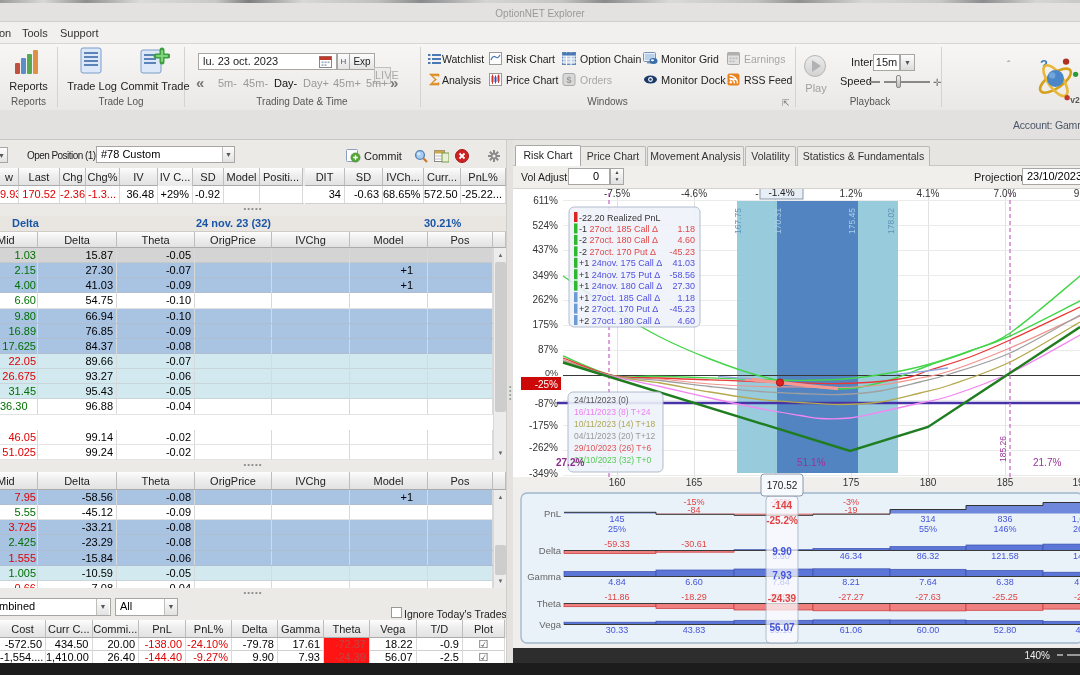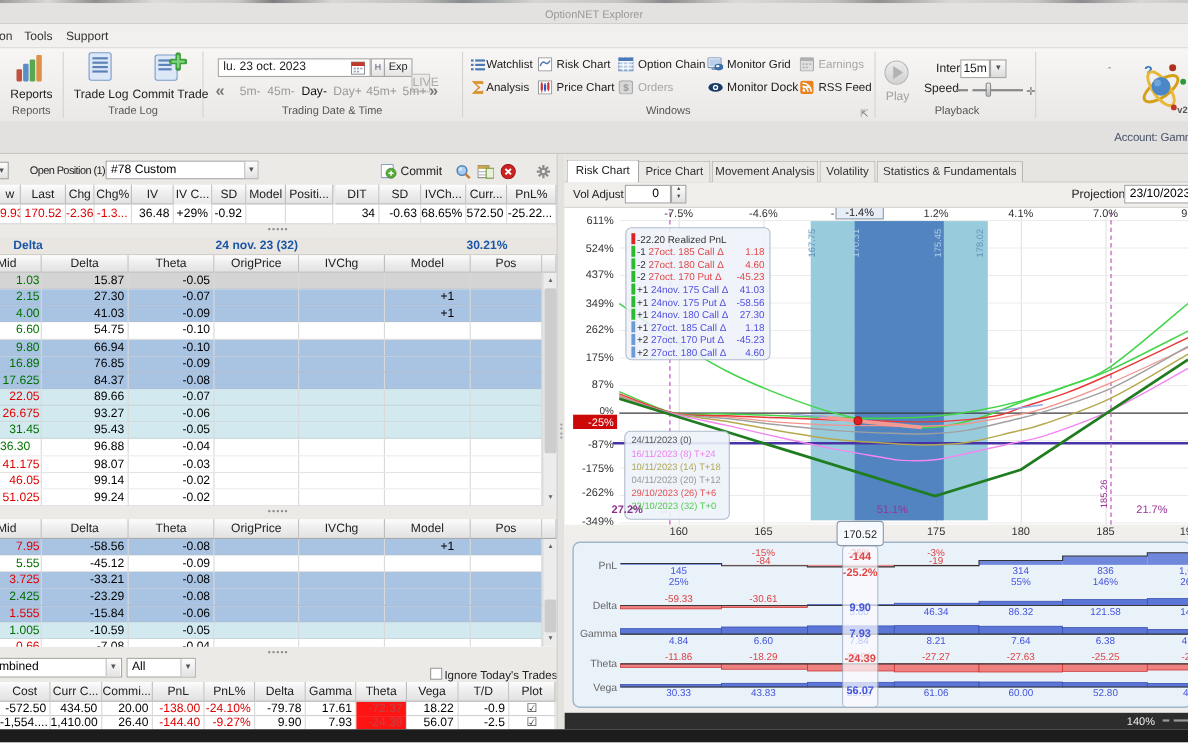--- a/index.html
+++ b/index.html
@@ -394,29 +394,20 @@
         <div class="cell" style="position:absolute;left:117px;top:0;width:78px;height:14.642857142857142px;line-height:14.642857142857142px;font-size:11px;">-0.05</div>
         <div class="cell" style="position:absolute;left:195px;top:0;width:77px;height:14.642857142857142px;line-height:14.642857142857142px;font-size:11px;"></div>
         <div class="cell" style="position:absolute;left:272px;top:0;width:78px;height:14.642857142857142px;line-height:14.642857142857142px;font-size:11px;"></div>
         <div class="cell" style="position:absolute;left:350px;top:0;width:78px;height:14.642857142857142px;line-height:14.642857142857142px;font-size:11px;padding-right:14px"></div>
         <div class="cell" style="position:absolute;left:428px;top:0;width:65px;height:14.642857142857142px;line-height:14.642857142857142px;font-size:11px;"></div>
       </div>
       <div style="position:absolute;left:0;top:151.43px;width:493px;height:15.14px;background:#fff;border-bottom:1px solid rgba(185,185,185,0.4);">
         <div class="cell" style="position:absolute;left:0px;top:0;width:38px;height:14.642857142857142px;line-height:14.642857142857142px;font-size:11px;color:#007000;padding-right:17px">36.30</div>
         <div class="cell" style="position:absolute;left:38px;top:0;width:79px;height:14.642857142857142px;line-height:14.642857142857142px;font-size:11px;">96.88</div>
         <div class="cell" style="position:absolute;left:117px;top:0;width:78px;height:14.642857142857142px;line-height:14.642857142857142px;font-size:11px;">-0.04</div>
-        <div class="cell" style="position:absolute;left:195px;top:0;width:77px;height:14.642857142857142px;line-height:14.642857142857142px;font-size:11px;"></div>
-        <div class="cell" style="position:absolute;left:272px;top:0;width:78px;height:14.642857142857142px;line-height:14.642857142857142px;font-size:11px;"></div>
-        <div class="cell" style="position:absolute;left:350px;top:0;width:78px;height:14.642857142857142px;line-height:14.642857142857142px;font-size:11px;padding-right:14px"></div>
-        <div class="cell" style="position:absolute;left:428px;top:0;width:65px;height:14.642857142857142px;line-height:14.642857142857142px;font-size:11px;"></div>
-      </div>
-      <div style="position:absolute;left:0;top:166.57px;width:493px;height:15.14px;background:#fff;border-bottom:1px solid rgba(185,185,185,0.4);">
-        <div class="cell" style="position:absolute;left:0px;top:0;width:38px;height:14.642857142857142px;line-height:14.642857142857142px;font-size:11px;color:#e00000;padding-right:1px">41.175</div>
-        <div class="cell" style="position:absolute;left:38px;top:0;width:79px;height:14.642857142857142px;line-height:14.642857142857142px;font-size:11px;">98.07</div>
-        <div class="cell" style="position:absolute;left:117px;top:0;width:78px;height:14.642857142857142px;line-height:14.642857142857142px;font-size:11px;">-0.03</div>
         <div class="cell" style="position:absolute;left:195px;top:0;width:77px;height:14.642857142857142px;line-height:14.642857142857142px;font-size:11px;"></div>
         <div class="cell" style="position:absolute;left:272px;top:0;width:78px;height:14.642857142857142px;line-height:14.642857142857142px;font-size:11px;"></div>
         <div class="cell" style="position:absolute;left:350px;top:0;width:78px;height:14.642857142857142px;line-height:14.642857142857142px;font-size:11px;padding-right:14px"></div>
         <div class="cell" style="position:absolute;left:428px;top:0;width:65px;height:14.642857142857142px;line-height:14.642857142857142px;font-size:11px;"></div>
       </div>
       <div style="position:absolute;left:0;top:181.71px;width:493px;height:15.14px;background:#fff;border-bottom:1px solid rgba(185,185,185,0.4);">
         <div class="cell" style="position:absolute;left:0px;top:0;width:38px;height:14.642857142857142px;line-height:14.642857142857142px;font-size:11px;color:#e00000;padding-right:1px">46.05</div>
         <div class="cell" style="position:absolute;left:38px;top:0;width:79px;height:14.642857142857142px;line-height:14.642857142857142px;font-size:11px;">99.14</div>
         <div class="cell" style="position:absolute;left:117px;top:0;width:78px;height:14.642857142857142px;line-height:14.642857142857142px;font-size:11px;">-0.02</div>
         <div class="cell" style="position:absolute;left:195px;top:0;width:77px;height:14.642857142857142px;line-height:14.642857142857142px;font-size:11px;"></div>

